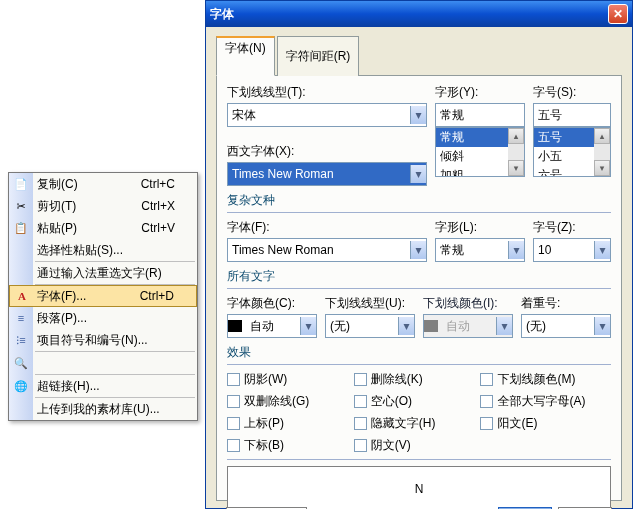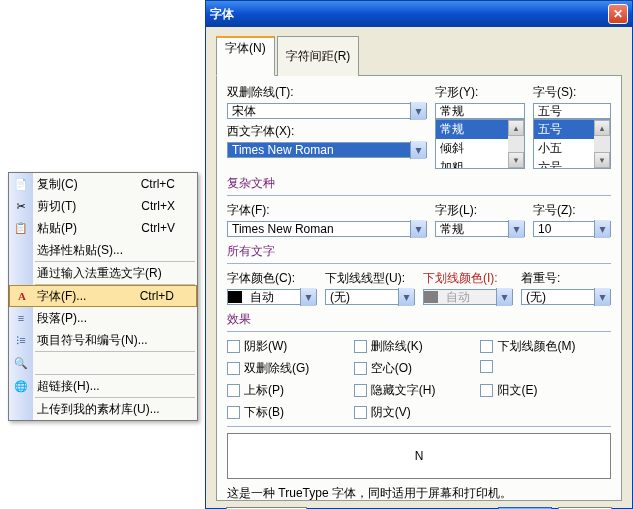--- a/index.html
+++ b/index.html
@@ -14,31 +14,31 @@
 .dlg{position:absolute;left:205px;top:0;width:428px;height:509px;border:1px solid #0a3ea0;background:#ece9d8}
 .tb{height:26px;background:linear-gradient(180deg,#3c8cf0,#0a4fd0 50%,#0a3ea0);display:flex;align-items:center;padding:3px 4px;color:#fff;font-weight:bold}
 .tb .cx{margin-left:auto;width:20px;height:20px;background:linear-gradient(180deg,#f08070,#d04020);border:1px solid #fff;border-radius:3px;color:#fff;display:flex;align-items:center;justify-content:center;font-weight:bold;font-family:Arial}
 .bd{padding:8px 10px 10px 10px}
 .tabs{display:flex;border-bottom:1px solid #919b9c}
 .tab{padding:11px 8px;border:1px solid #919b9c;border-bottom:none;background:#f5f4ea;margin-right:2px;cursor:default;position:relative;top:1px}
 .tab.act{background:#fcfcfa;border-bottom:1px solid #fcfcfa;border-top:2px solid #f0a030;padding-top:2px}
 .pane{border:1px solid #919b9c;border-top:none;background:#fcfcfa;padding:8px 10px;height:425px}
 .row{display:flex;gap:8px;margin-bottom:4px}
 .lbl{display:block;margin-bottom:2px}
-.lbl.dis{color:#b91c1c}
-.cb{display:flex;border:1px solid #7f9db9;background:#fff;height:16px;align-items:center}
+.lbl.dis{color:#0f172a}
+.cb{display:flex;border:1px solid #7f9db9;background:#fff;height:24px;align-items:center}
 .cb.hl{background:#316ac5;color:#fff}
 .cb .tx{flex:1;padding:0 4px;white-space:nowrap;overflow:hidden}
 .cb .ar{width:16px;height:18px;background:linear-gradient(180deg,#dbe6fb,#b0c8ef);border-left:1px solid #7f9db9;display:flex;align-items:center;justify-content:center;color:#4d6185}
 .lst{border:1px solid #7f9db9;background:#fff;height:50px;overflow:hidden;position:relative}
 .lst .li{padding:1px 4px}
 .lst .li.sel{background:#316ac5;color:#fff}
 .lst .sb{position:absolute;right:0;top:0;bottom:0;width:16px;background:#e8e8e8}
 .lst .sb .sba{height:16px;background:linear-gradient(180deg,#f0f0f0,#d0d0d0);border:1px solid #b0b0b0;display:flex;align-items:center;justify-content:center;color:#606060;font-size:9px}
-.gt{color:#701a75;margin:6px 0 3px 0}
+.gt{color:#0c4a6e;margin:6px 0 3px 0}
 .hr{height:1px;background:#a0b0d0;margin-bottom:6px}
 .chk{display:inline-flex;align-items:center;gap:4px}
 .chk .bx{width:13px;height:13px;border:1px solid #7f9db9;background:#fff}
 .eff{display:flex;flex-wrap:wrap}
 .eff .col{width:33%;margin-bottom:4px}
 .pv{border:1px solid #808080;background:#fff;height:46px;display:flex;align-items:center;justify-content:center;font-family:"Times New Roman",serif;font-size:18px}
 .ft{margin-top:6px}
 .btns{display:flex;padding:6px 10px;gap:6px}
 .btn{height:22px;padding:0 14px;border:1px solid #808080;background:linear-gradient(180deg,#fff,#ece9d8);cursor:default}
 .btn.def{border:1px solid #2060c0;box-shadow:inset 0 0 0 1px #88b0e8}
@@ -109,26 +109,26 @@
   </div>
   <div class="bd">
     <div class="tabs">
       <div class="tab act">字体(N)</div>
       <div class="tab">字符间距(R)</div>
     </div>
     <div class="pane">
 
       <div class="row">
         <div style="flex:0 0 200px">
-          <span class="lbl">双删除线(T):</span>
+          <span class="lbl">下划线线型(T):</span>
           <div class="cb">
               <span class="tx">宋体</span>
               <span class="ar">▾</span>
             </div>
-          <span class="lbl" style="margin-top:4px">西文字体(X):</span>
+          <span class="lbl" style="margin-top:16px">西文字体(X):</span>
           <div class="cb hl">
               <span class="tx">Times New Roman</span>
               <span class="ar" style="color:#4d6185">▾</span>
             </div>
         </div>
         <div style="flex:0 0 90px">
           <span class="lbl">字形(Y):</span>
           <div class="cb">
               <span class="tx">常规</span>
             </div>
@@ -238,20 +238,21 @@
         <div class="col"><label class="chk">
               <span class="bx"></span>
               <span>双删除线(G)</span>
             </label></div>
         <div class="col"><label class="chk">
               <span class="bx"></span>
               <span>空心(O)</span>
             </label></div>
         <div class="col"><label class="chk">
               <span class="bx"></span>
+              <span>全部大写字母(A)</span>
             </label></div>
         <div class="col"><label class="chk">
               <span class="bx"></span>
               <span>上标(P)</span>
             </label></div>
         <div class="col"><label class="chk">
               <span class="bx"></span>
               <span>隐藏文字(H)</span>
             </label></div>
         <div class="col"><label class="chk">

